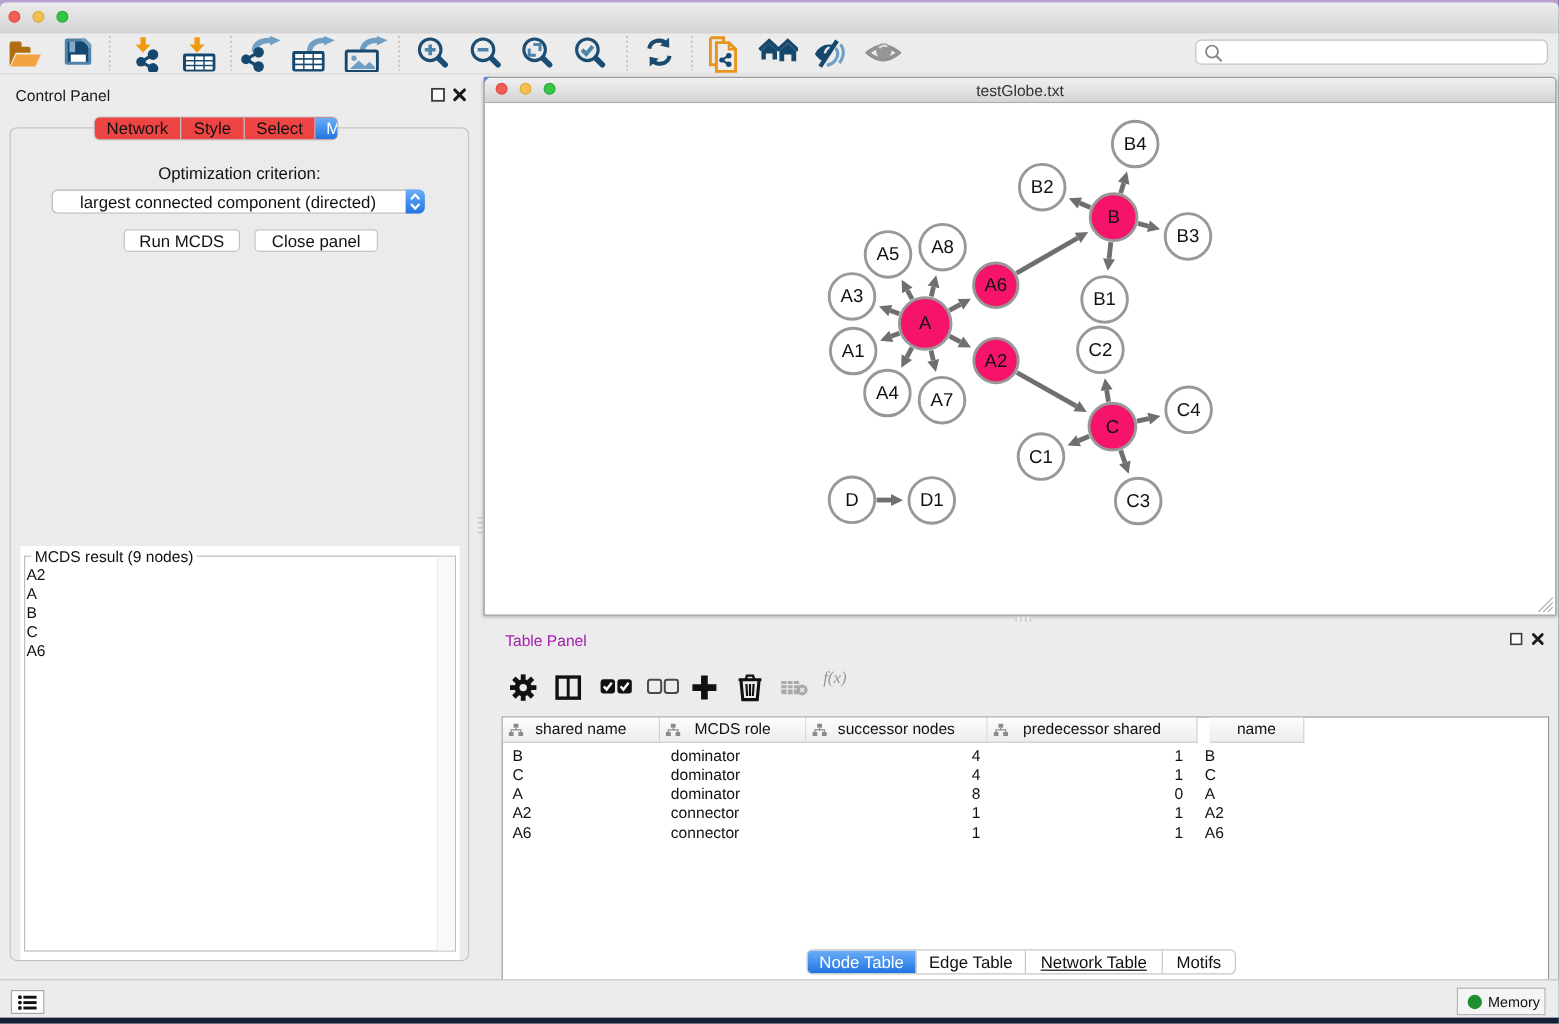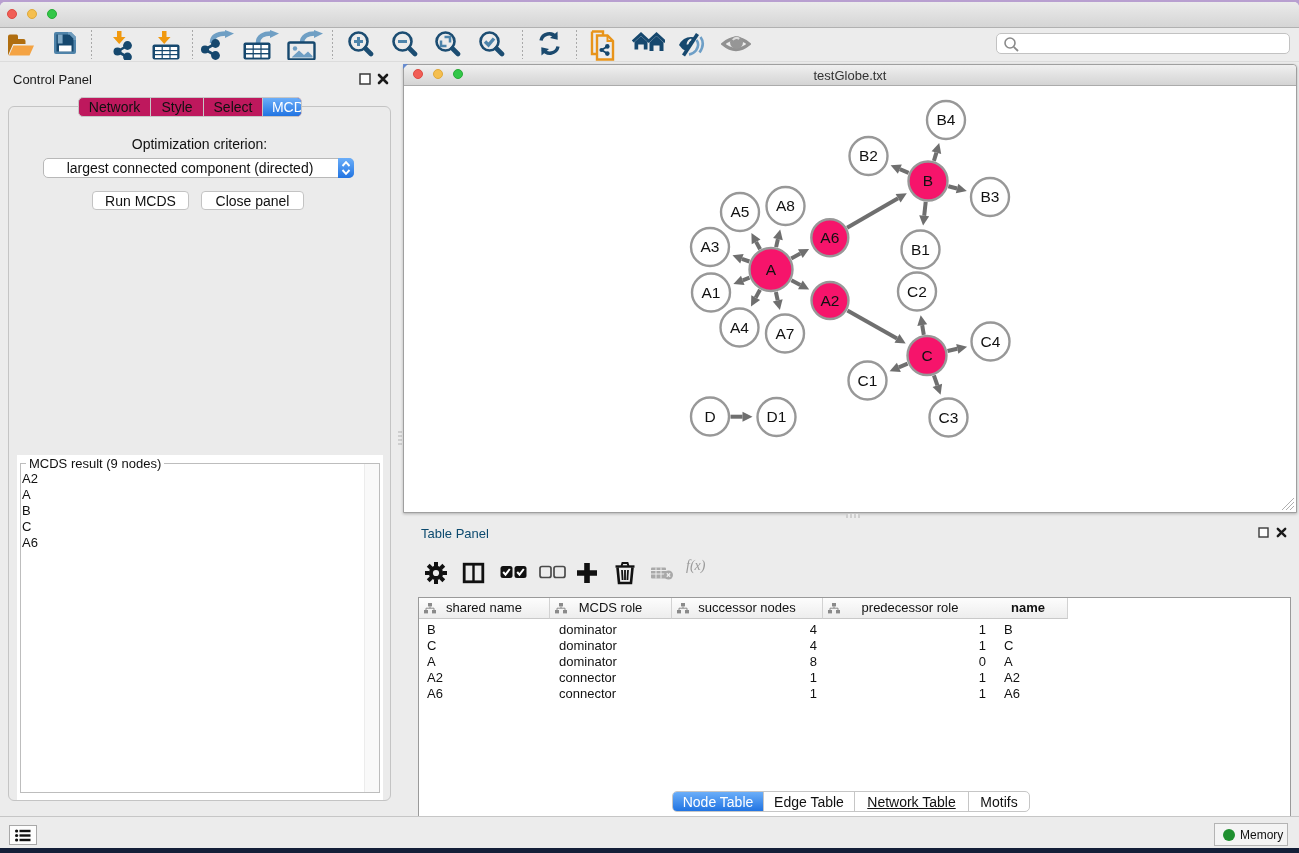--- a/index.html
+++ b/index.html
@@ -12,26 +12,26 @@
   .tl { position:absolute; width:10px; height:10px; border-radius:50%; }
   .ttext { position:absolute; top:4px; width:100%; text-align:center; font-size:13px; color:#3c3c3c; }
   .toolbar { position:absolute; left:0; top:26px; width:1299px; height:34px; background:#ececec; border-bottom:1px solid #dcdcdc;}
   .vsep { position:absolute; top:2px; height:29px; width:1px;
       background-image:linear-gradient(#a9a9a9 40%, rgba(0,0,0,0) 0%); background-size:1px 4px; }
   .searchbox { position:absolute; left:996px; top:5px; width:294px; height:21px; background:#fff; border:1px solid #c2c2c2; border-radius:5px; }
   .icon { position:absolute; top:2px; }
   
   .cp-title { position:absolute; left:13px; top:70px; font-size:13px; color:#1a1a1a; }
   .panelbox { position:absolute; left:8px; top:104px; width:383px; height:695px; border:1px solid #c4c4c4; border-radius:6px; background:#ebebeb; }
-  .tabs { position:absolute; left:78px; top:95px; width:224px; height:20px; display:flex;
-      background:#be185d; border:1px solid #c6c6c6; border-radius:5px; overflow:hidden; }
+  .tabs { position:absolute; left:78px; top:95px; width:204px; height:20px; display:flex;
+      background:#ef4444; border:1px solid #c6c6c6; border-radius:5px; overflow:hidden; }
   .tabs div { flex:0 0 auto; text-align:center; font-size:14px; color:#111; line-height:19px; border-right:1px solid #c6c6c6; }
   .tabs div:last-child { border-right:none; }
   .tabsel { background:linear-gradient(#6baef9,#2174e2); color:#fff !important; }
-  .btn { position:absolute; background:#fff; border:1px solid #c3c3c3; border-radius:4px; font-size:14px; color:#111; text-align:center; font-family:"Liberation Sans", sans-serif; }
+  .btn { position:absolute; background:#fff; border:1px solid #c3c3c3; border-radius:4px; font-size:14px; color:#111; text-align:center; font-family:"Liberation Sans", sans-serif;margin-left:11px; }
   
   .th-cell { position:absolute; top:0; height:21px; background:linear-gradient(#fdfdfd,#ededed); border-right:1px solid #d2d2d2; border-bottom:1px solid #c9c9c9; font-size:13px; color:#111; text-align:center; line-height:20px; }
   .trow { position:absolute; font-size:13px; color:#111; height:16px; line-height:16px; }
   .btabs { position:absolute; left:672px; top:789px; height:21px; display:flex; background:#fff; border:1px solid #c6c6c6; border-radius:5px; overflow:hidden; }
   .btabs div { text-align:center; font-size:14px; color:#111; line-height:20px; border-right:1px solid #c6c6c6; }
   .btabs div:last-child { border-right:none; }
   .statusbar { position:absolute; left:0; top:814px; width:1299px; height:32px; background:#ececec; border-top:1px solid #c6c6c6; }
 </style>
 </head>
 <body>
@@ -315,21 +315,21 @@
 <circle cx="372.5" cy="331" r="19" fill="#ffffff" stroke="#989898" stroke-width="2.4"></circle>
 <text x="372.5" y="336" font-size="15.5" text-anchor="middle" fill="#111">D1</text>
 
     </svg>
     <svg style="position:absolute; right:1px; bottom:1px;" width="14" height="14" viewBox="0 0 14 14">
       <path d="M13,1 L1,13 M13,5 L5,13 M13,9 L9,13" stroke="#b0b0b0" stroke-width="1"></path>
     </svg>
   </div>
   <div class="abs" style="left:846px; top:512px; width:14px; height:4px; background:linear-gradient(90deg,#cfcfcf 50%, #ececec 0); background-size:4px 4px;"></div>
 
-  <div class="abs" style="left:421px; top:524px; font-size:13px; color:#0c4a6e;">Table Panel</div>
+  <div class="abs" style="left:421px; top:524px; font-size:13px; color:#a21caf;">Table Panel</div>
   <svg class="abs" style="left:1258px; top:525px;" width="11" height="11" viewBox="0 0 11 11">
     <rect x="1" y="1" width="9" height="9" fill="#fdfdfd" stroke="#3a3a3a" stroke-width="1.4"></rect>
   </svg>
   <svg class="abs" style="left:1276px; top:525px;" width="11" height="11" viewBox="0 0 11 11">
     <path d="M1.8,1.8 L9.2,9.2 M9.2,1.8 L1.8,9.2" stroke="#1a1a1a" stroke-width="2.4" stroke-linecap="round"></path>
   </svg>
 
   <svg class="abs" style="left:424px; top:559px;" width="24" height="24" viewBox="0 0 24 24">
     <g fill="#111">
       <circle cx="12" cy="12" r="7.2"></circle>
@@ -379,22 +379,22 @@
       </g>
     <circle cx="18.5" cy="9" r="4.5" fill="#a9a9a9"></circle>
     <path d="M16.8,7.3 L20.2,10.7 M20.2,7.3 L16.8,10.7" stroke="#ececec" stroke-width="1.3"></path>
   </svg>
   <div class="abs" style="left:686px; top:556px; font-family:'Liberation Serif',serif; font-style:italic; font-size:14px; color:#9a9a9a;">f(x)</div>
 
   <div class="abs" style="left:418px; top:595px; width:873px; height:226px; background:#fff; border:1px solid #9a9a9a;">
     <div class="th-cell" style="left:0; width:131px;">shared name</div>
     <div class="th-cell" style="left:131px; width:122px;">MCDS role</div>
     <div class="th-cell" style="left:253px; width:151px;">successor nodes</div>
-    <div class="th-cell" style="left:404px; width:175px;">predecessor role</div>
-    <div class="th-cell" style="left:570px; width:79px;font-weight:bold;">name</div>
+    <div class="th-cell" style="left:404px; width:175px;">predecessor shared</div>
+    <div class="th-cell" style="left:589px; width:79px;">name</div>
     <svg class="abs" style="left:5px; top:5px;" width="12" height="11" viewBox="0 0 12 11">
         <g fill="#8a8a8a">
           <rect x="4" y="0" width="4" height="3.4"></rect>
           <rect x="0" y="7" width="4" height="3.4"></rect>
           <rect x="8" y="7" width="4" height="3.4"></rect>
         </g>
         <path d="M6,3.4 L6,5.2 M2,7 L2,5.2 L10,5.2 L10,7" stroke="#8a8a8a" stroke-width="1" fill="none"></path>
       </svg>
     <svg class="abs" style="left:136px; top:5px;" width="12" height="11" viewBox="0 0 12 11">
         <g fill="#8a8a8a">

